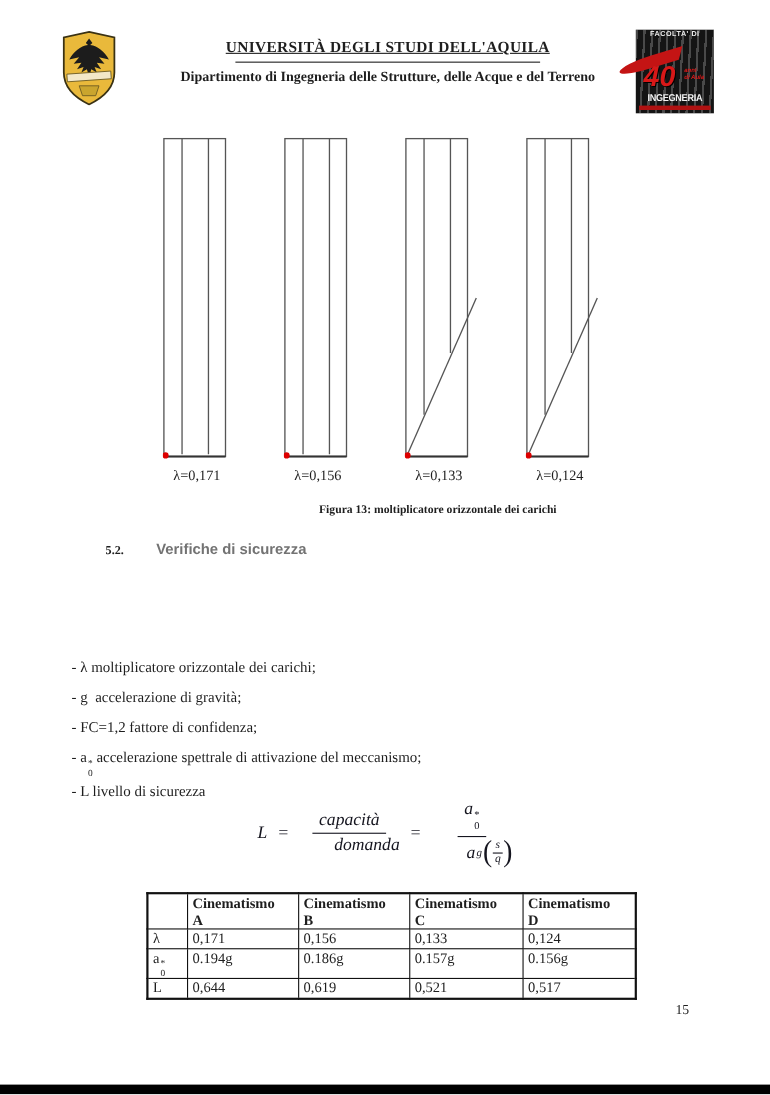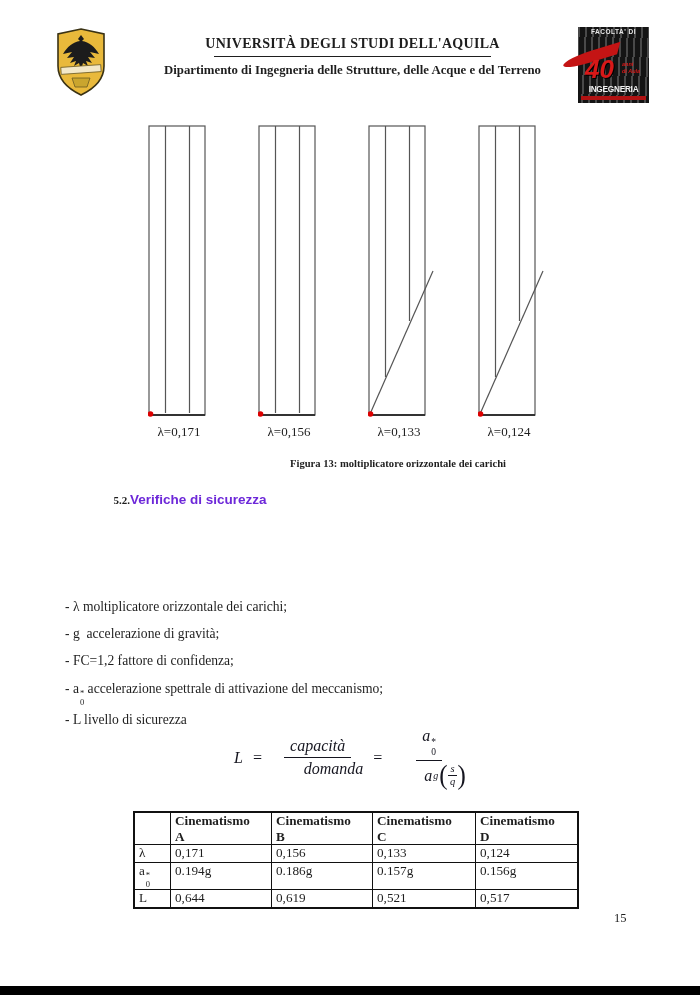--- a/index.html
+++ b/index.html
@@ -2,21 +2,21 @@
 <html><head>
 <meta charset="utf-8">
 <style>
   html,body{margin:0;padding:0;background:#fff;}
   .page{position:relative;width:700px;height:995px;background:#fff;overflow:hidden;
         font-family:"Liberation Serif",serif;color:#1e1e1e;}
 
   
   .crest{position:absolute;left:55px;top:28px;width:52px;height:68px;}
   .hdr-text{position:absolute;left:115px;top:36px;width:475px;text-align:center;}
-  .hdr-title{font-weight:bold;font-size:14px;letter-spacing:.3px;}
+  .hdr-title{font-weight:bold;font-size:14px;letter-spacing:.3px;text-decoration:underline;}
   .hdr-rule{margin:4px auto 0;width:277px;border-bottom:1.6px solid #1e1e1e;}
   .hdr-sub{margin-top:6px;font-weight:bold;font-size:12.8px;}
   .faclogo{position:absolute;left:578px;top:27px;width:71px;height:76px;background:#141414;
            background-image:repeating-linear-gradient(93deg,rgba(210,210,210,.28) 0 2px,rgba(20,20,20,0) 2px 7px);
            overflow:visible;}
   .faclogo .fl-top{position:absolute;top:1px;left:0;width:100%;text-align:center;
            font-family:"Liberation Sans",sans-serif;font-size:6.5px;font-weight:bold;color:#e8e8e8;letter-spacing:.5px;}
   .fl-swoosh{position:absolute;left:-16px;top:24px;width:58px;height:11px;background:#c41414;
            transform:rotate(-17deg) skewX(-32deg);border-radius:60% 0 0 60%;}
   .fl-40{position:absolute;left:7px;top:27px;font-family:"Liberation Sans",sans-serif;
@@ -33,23 +33,23 @@
   .diagram svg{display:block;}
   .diag-label{position:absolute;top:424px;width:74px;text-align:center;font-size:13px;}
   .d1{left:148px;} .d2{left:258px;} .d3{left:368px;} .d4{left:478px;}
   .l1{left:142px;} .l2{left:252px;} .l3{left:362px;} .l4{left:472px;}
   .fig-caption{position:absolute;left:0;width:700px;text-align:center;
            font-size:10.6px;font-weight:600;}
   .cap13{top:458px;padding-left:48px;}
   .cap14{top:903px;}
 
   
-  .sec-head{position:absolute;top:492px;left:84px;display:flex;align-items:baseline;text-align:right;}
+  .sec-head{position:absolute;top:492px;left:96px;display:flex;align-items:baseline;}
   .sec-num{font-weight:bold;font-size:11px;width:46px;}
-  .sec-title{font-family:"Liberation Sans",sans-serif;font-weight:bold;font-size:13.5px;color:#6d28d9;}
+  .sec-title{font-family:"Liberation Sans",sans-serif;font-weight:bold;font-size:13.5px;color:#737373;}
 
   
   .para{position:absolute;top:521px;left:65px;width:572px;font-size:13.6px;
         line-height:27px;text-align:justify;}
   .ref-sans{font-family:"Liberation Sans",sans-serif;font-size:11px;}
 
   
   .blist{position:absolute;top:593px;left:65px;width:572px;font-size:13.6px;line-height:27.2px;}
   .blist div{white-space:pre-wrap;}
 

